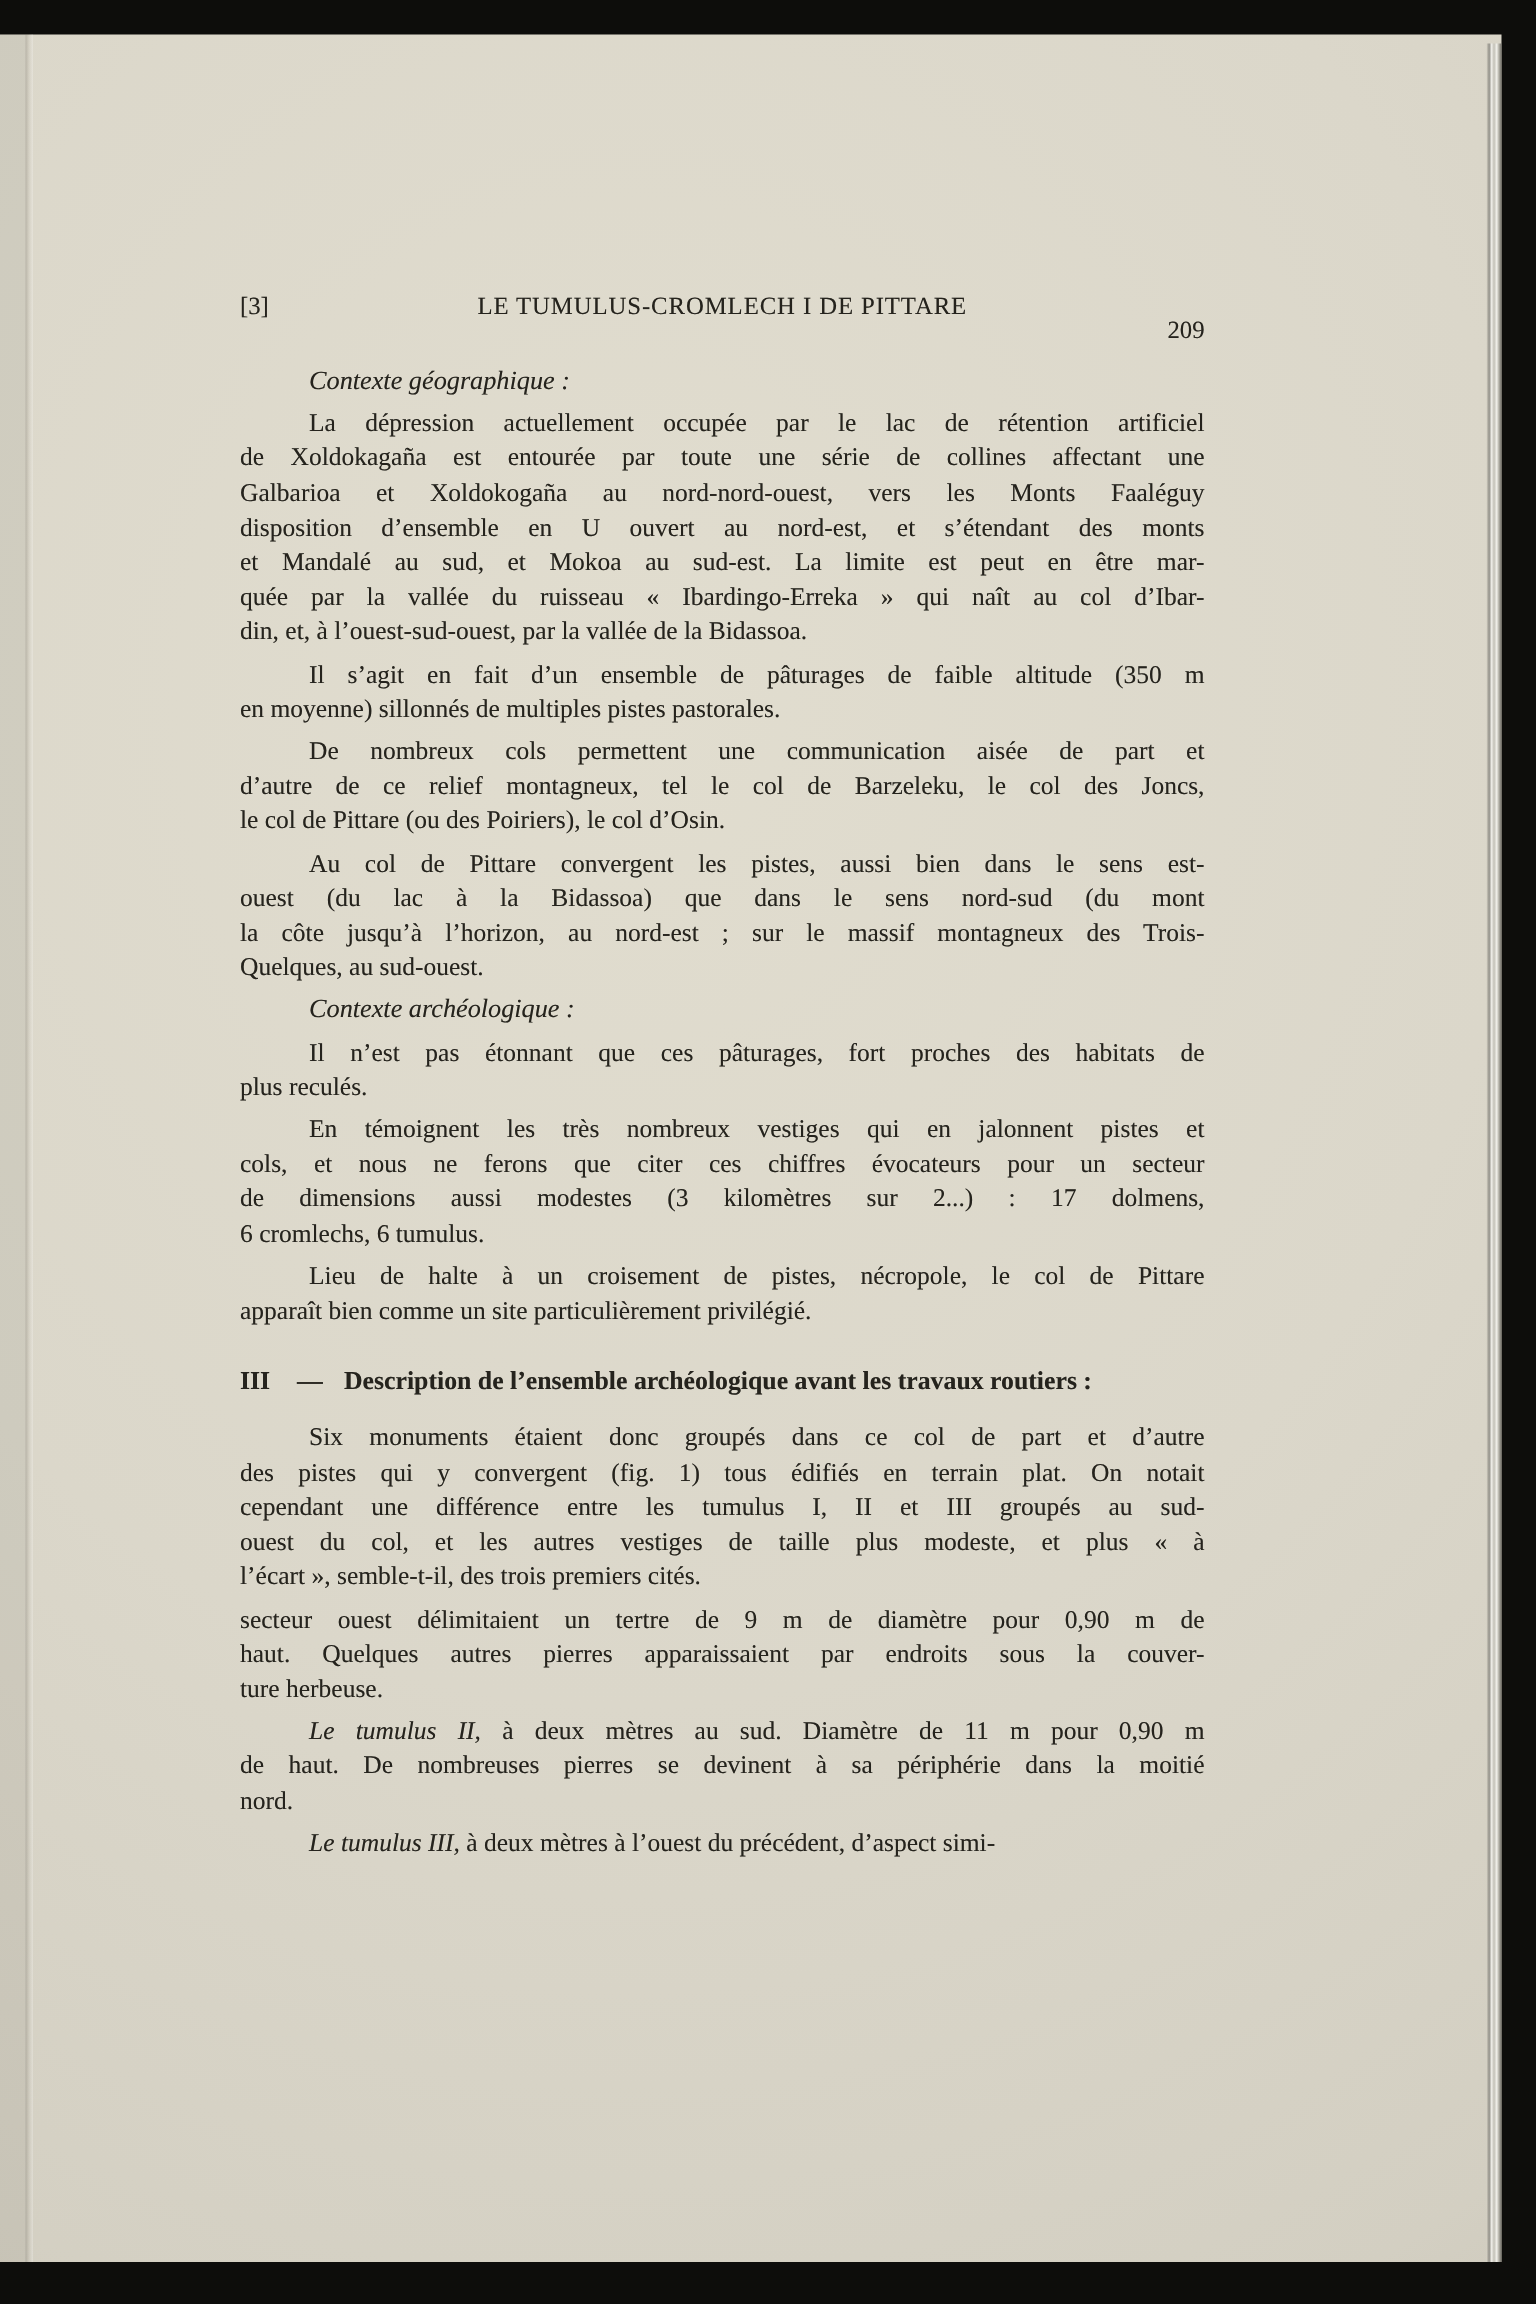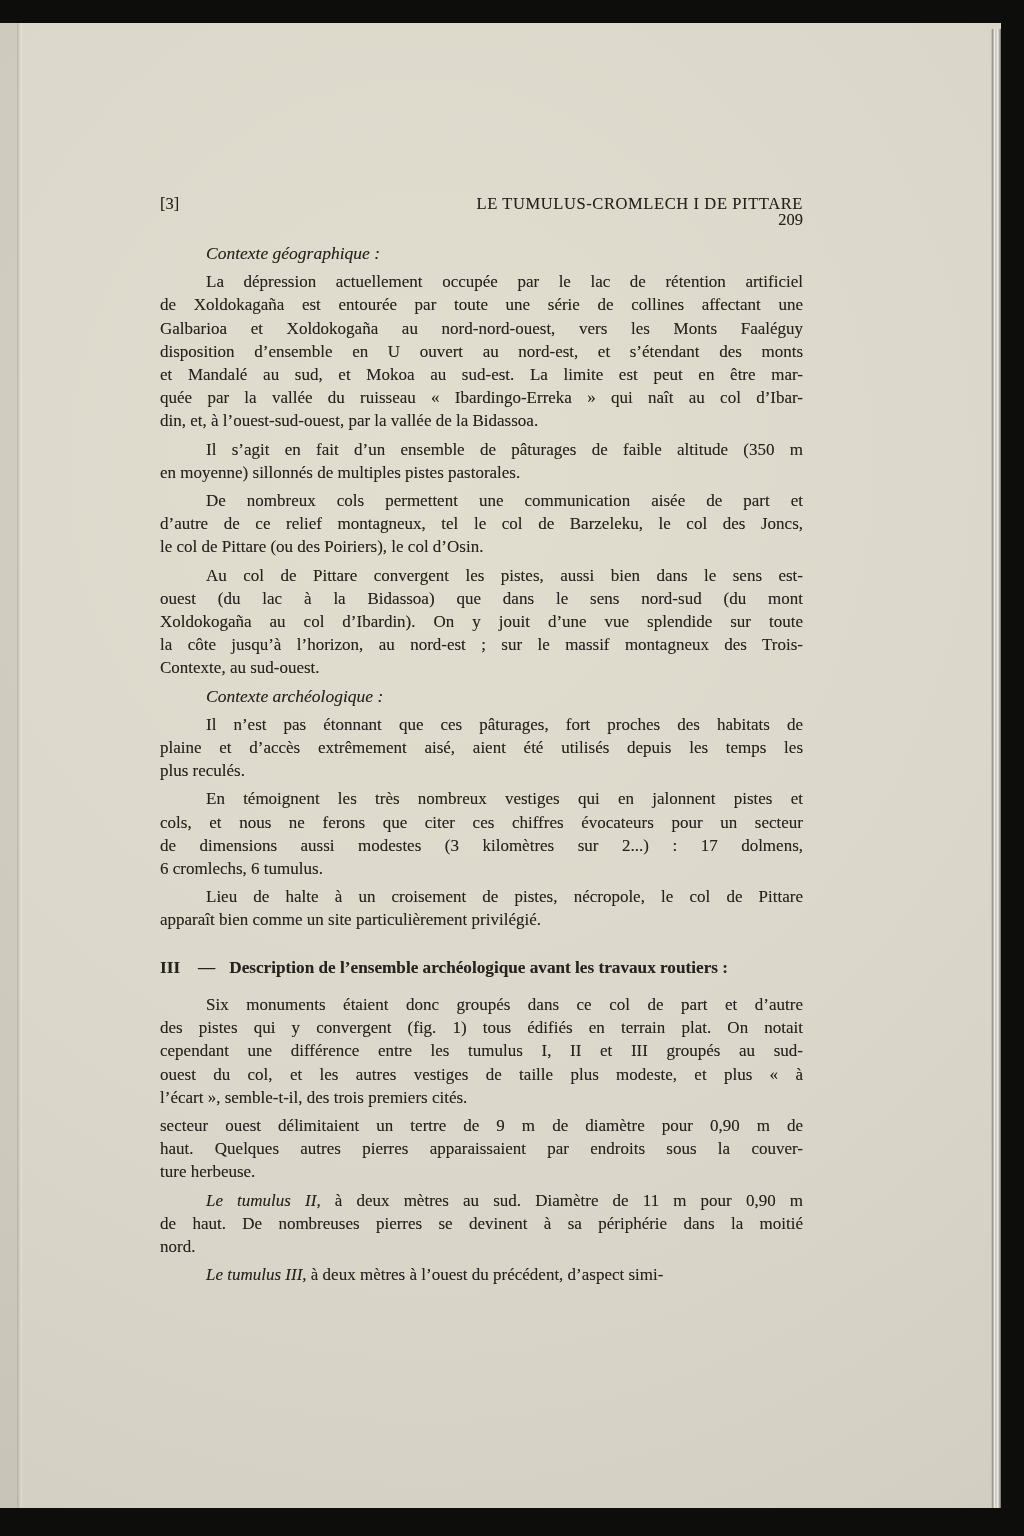--- a/index.html
+++ b/index.html
@@ -34,21 +34,21 @@
     position:absolute; left:160px; top:169px; width:643px;
     color:#25231d;
     font-size:17px;
     line-height:23.2px;
     text-shadow: 0 0 0.4px rgba(30,28,22,0.35);
   }
   .page-header {
     position:relative; height:24px; margin-bottom:26px; font-size:16.5px;
   }
   .h-left  { position:absolute; left:0; top:0; }
-  .h-center{ position:absolute; left:0; right:0; top:0; text-align:right; letter-spacing:0.6px; }
+  .h-center{ position:absolute; left:0; right:0; top:0; text-align:center; letter-spacing:0.6px; }
   .h-right { position:absolute; right:0; top:16px; }
   .ihead {
     font-style:italic;
     font-size:17.5px;
     margin:5px 0 0 46px;
   }
   .shead {
     font-weight:bold;
     font-size:17.2px;
     margin:24px 0 14px 0;
@@ -93,28 +93,26 @@
           <div class="ln last">en moyenne) sillonnés de multiples pistes pastorales.</div>
         </div>
         <div class="para">
           <div class="ln first">De nombreux cols permettent une communication aisée de part et</div>
           <div class="ln">d’autre de ce relief montagneux, tel le col de Barzeleku, le col des Joncs,</div>
           <div class="ln last">le col de Pittare (ou des Poiriers), le col d’Osin.</div>
         </div>
         <div class="para">
           <div class="ln first">Au col de Pittare convergent les pistes, aussi bien dans le sens est-</div>
           <div class="ln">ouest (du lac à la Bidassoa) que dans le sens nord-sud (du mont</div>
-          <div class="ln">Xoldokogaña au col d’Ibardin). On y jouit d’une vue splendide sur toute</div>
           <div class="ln">la côte jusqu’à l’horizon, au nord-est ; sur le massif montagneux des Trois-</div>
-          <div class="ln last">Contexte, au sud-ouest.</div>
+          <div class="ln last">Quelques, au sud-ouest.</div>
         </div>
         <div class="ihead">Contexte archéologique :</div>
         <div class="para">
           <div class="ln first">Il n’est pas étonnant que ces pâturages, fort proches des habitats de</div>
-          <div class="ln">plaine et d’accès extrêmement aisé, aient été utilisés depuis les temps les</div>
           <div class="ln last">plus reculés.</div>
         </div>
         <div class="para">
           <div class="ln first">En témoignent les très nombreux vestiges qui en jalonnent pistes et</div>
           <div class="ln">cols, et nous ne ferons que citer ces chiffres évocateurs pour un secteur</div>
           <div class="ln">de dimensions aussi modestes (3 kilomètres sur 2...) : 17 dolmens,</div>
           <div class="ln last">6 cromlechs, 6 tumulus.</div>
         </div>
         <div class="para">
           <div class="ln first">Lieu de halte à un croisement de pistes, nécropole, le col de Pittare</div>

